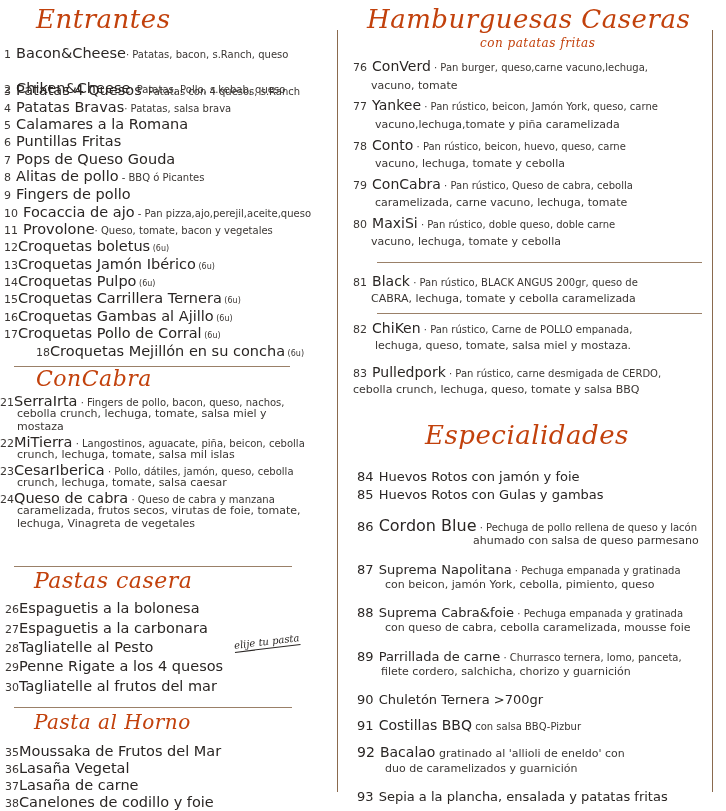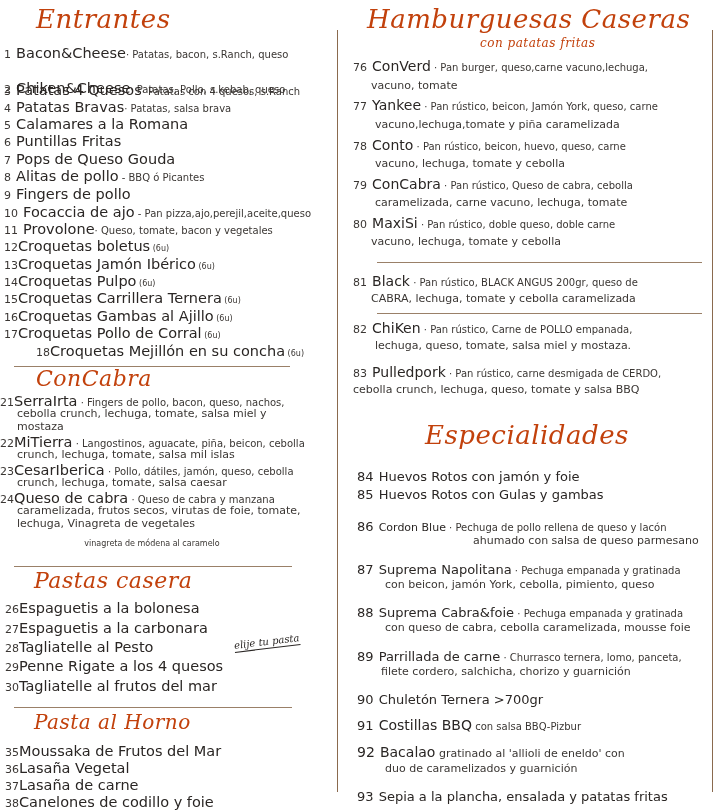--- a/index.html
+++ b/index.html
@@ -71,21 +71,20 @@
     <div class="item" style="left:0px; top:434px;"><span class="num">22</span><span class="name">MiTierra</span><span class="desc"> · Langostinos, aguacate, piña, beicon, cebolla</span></div>
     <div class="cont" style="left:17px; top:449px;">crunch, lechuga, tomate, salsa mil islas</div>
     <div class="item" style="left:0px; top:462px;"><span class="num">23</span><span class="name">CesarIberica</span><span class="desc"> · Pollo, dátiles, jamón, queso, cebolla</span></div>
     <div class="cont" style="left:17px; top:477px;">crunch, lechuga, tomate, salsa caesar</div>
     <div class="item" style="left:0px; top:490px;"><span class="num">24</span><span class="name">Queso de cabra</span><span class="desc"> · Queso de cabra y manzana</span></div>
     <div class="cont" style="left:17px; top:505px;">caramelizada, frutos secos, virutas de foie, tomate,</div>
     <div class="cont" style="left:17px; top:518px;">lechuga, Vinagreta de vegetales</div>
   </div>
 
   <div class="note" style="left:2px; top:539px; width:300px;">
-    <div>vinagreta de módena al caramelo</div>
   </div>
 
   <div class="hline" style="left:14px; top:566px; width:278px;"></div>
   <div class="script" style="left:34px; top:568px; font-size:22px;">Pastas casera</div>
 
   <div>
     <div class="item" style="left:5px; top:600px;"><span class="num">26</span><span class="name">Espaguetis a la bolonesa</span></div>
     <div class="item" style="left:5px; top:620px;"><span class="num">27</span><span class="name">Espaguetis a la carbonara</span></div>
     <div class="item" style="left:5px; top:639px;"><span class="num">28</span><span class="name">Tagliatelle al Pesto</span></div>
     <div class="item" style="left:5px; top:658px;"><span class="num">29</span><span class="name">Penne Rigate a los 4 quesos</span></div>
@@ -131,21 +130,21 @@
     <div class="cont" style="left:30px; top:340px;">lechuga, queso, tomate, salsa miel y mostaza.</div>
     <div class="item" style="left:8px; top:364px;"><span class="num">83</span> <span class="name big">Pulledpork</span><span class="desc"> · Pan rústico, carne desmigada de CERDO,</span></div>
     <div class="cont" style="left:8px; top:384px;">cebolla crunch, lechuga, queso, tomate y salsa BBQ</div>
   </div>
 
   <div class="script" style="left:80px; top:420px; font-size:26px;">Especialidades</div>
 
   <div>
     <div class="item" style="left:12px; top:468px;"><span class="name" style="font-size:13px;">84</span> <span class="name" style="font-size:13px;">Huevos Rotos con  jamón y foie</span></div>
     <div class="item" style="left:12px; top:486px;"><span class="name" style="font-size:13px;">85</span> <span class="name" style="font-size:13px;">Huevos Rotos con  Gulas y gambas</span></div>
-    <div class="item" style="left:12px; top:518px;"><span class="name" style="font-size:13px;">86</span> <span class="name" style="font-size:11px;">Cordon Blue</span><span class="desc"> · Pechuga de pollo rellena de queso y lacón</span></div>
+    <div class="item" style="left:12px; top:518px;"><span class="name" style="font-size:13px;">86</span> <span class="name" style="font-size:16px;">Cordon Blue</span><span class="desc"> · Pechuga de pollo rellena de queso y lacón</span></div>
     <div class="cont" style="left:128px; top:535px;">ahumado con salsa de queso parmesano</div>
     <div class="item" style="left:12px; top:561px;"><span class="name" style="font-size:13px;">87</span> <span class="name" style="font-size:13px;">Suprema Napolitana</span><span class="desc"> · Pechuga empanada y gratinada</span></div>
     <div class="cont" style="left:40px; top:579px;">con beicon, jamón York, cebolla, pimiento, queso</div>
     <div class="item" style="left:12px; top:604px;"><span class="name" style="font-size:13px;">88</span> <span class="name" style="font-size:13px;">Suprema Cabra&amp;foie</span><span class="desc"> · Pechuga  empanada y gratinada</span></div>
     <div class="cont" style="left:40px; top:622px;">con queso de cabra, cebolla caramelizada, mousse foie</div>
     <div class="item" style="left:12px; top:648px;"><span class="name" style="font-size:13px;">89</span> <span class="name" style="font-size:13px;">Parrillada de carne</span><span class="desc"> · Churrasco ternera, lomo, panceta,</span></div>
     <div class="cont" style="left:36px; top:666px;">filete cordero, salchicha, chorizo y guarnición</div>
     <div class="item" style="left:12px; top:691px;"><span class="name" style="font-size:13px;">90</span> <span class="name" style="font-size:13px;">Chuletón Ternera  &gt;700gr</span></div>
     <div class="item" style="left:12px; top:717px;"><span class="name" style="font-size:13px;">91</span> <span class="name" style="font-size:14px;"> Costillas BBQ</span><span class="desc"> con salsa BBQ-Pizbur</span></div>
     <div class="item" style="left:12px; top:744px;"><span class="name" style="font-size:14px;">92</span> <span class="name" style="font-size:14px;">Bacalao</span><span class="desc" style="font-size:11px;"> gratinado al 'allioli de eneldo'  con</span></div>

